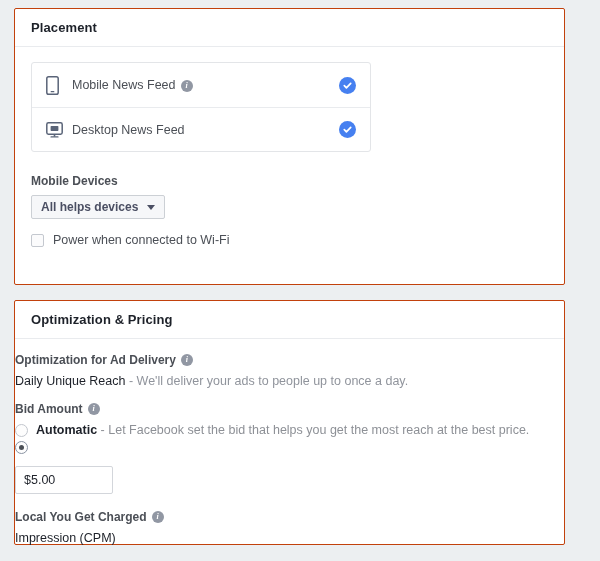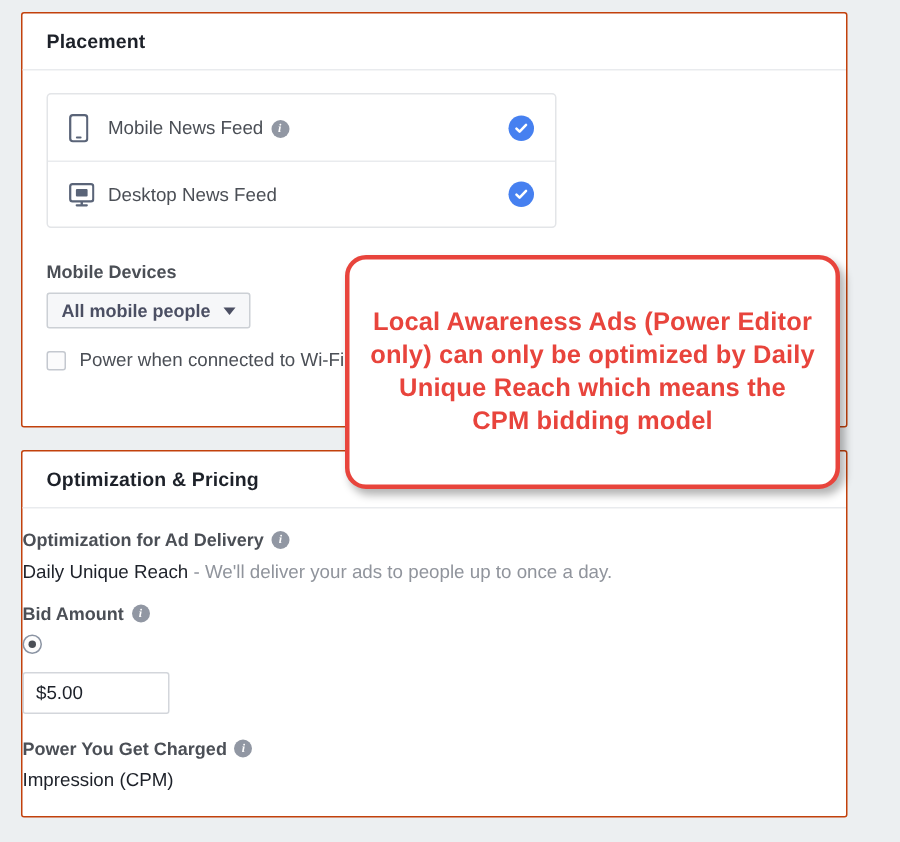--- a/index.html
+++ b/index.html
@@ -307,21 +307,21 @@
             </svg>
           </span>
         </div>
 
       </div>
 
       <div style="margin-top:22px;">
         <div class="section-label">Mobile Devices</div>
 
         <div class="dropdown">
-          <span>All mobile people</span>
+          <span>All helps devices</span>
           <span class="caret"></span>
         </div>
 
         <div class="checkrow">
           <span class="checkbox"></span>
           <span class="text">Power when connected to Wi-Fi</span>
         </div>
       </div>
 
     </div>
@@ -338,35 +338,36 @@
       </div>
       <div class="opt-desc">
         <span>Daily Unique Reach</span><span class="muted"> - We'll deliver your ads to people up to once a day.</span>
       </div>
 
       <div class="section-label">
         <span>Bid Amount</span>
         <span class="info-icon">i</span>
       </div>
 
+      <div class="radio-row">
+        <span class="radio"></span>
+        <span><b>Automatic</b><span class="muted"> - Let Facebook set the bid that helps you get the most reach at the best price.</span></span>
+      </div>
 
       <div class="radio-row">
         <span class="radio on"></span>
       </div>
 
       <div class="bid-row">
         <input class="bid-input" type="text" value="$5.00" style="">
       </div>
 
       <div class="section-label">
-        <span>Power You Get Charged</span>
+        <span>Local You Get Charged</span>
         <span class="info-icon">i</span>
       </div>
       <div class="charged-value">Impression (CPM)</div>
 
     </div>
   </div>
 
-  <div class="callout">
-    <div class="callout-text">Local Awareness Ads (Power Editor only) can only be optimized by Daily Unique Reach which means the CPM bidding model</div>
-  </div>
 
 </div>
 
 </body></html>

